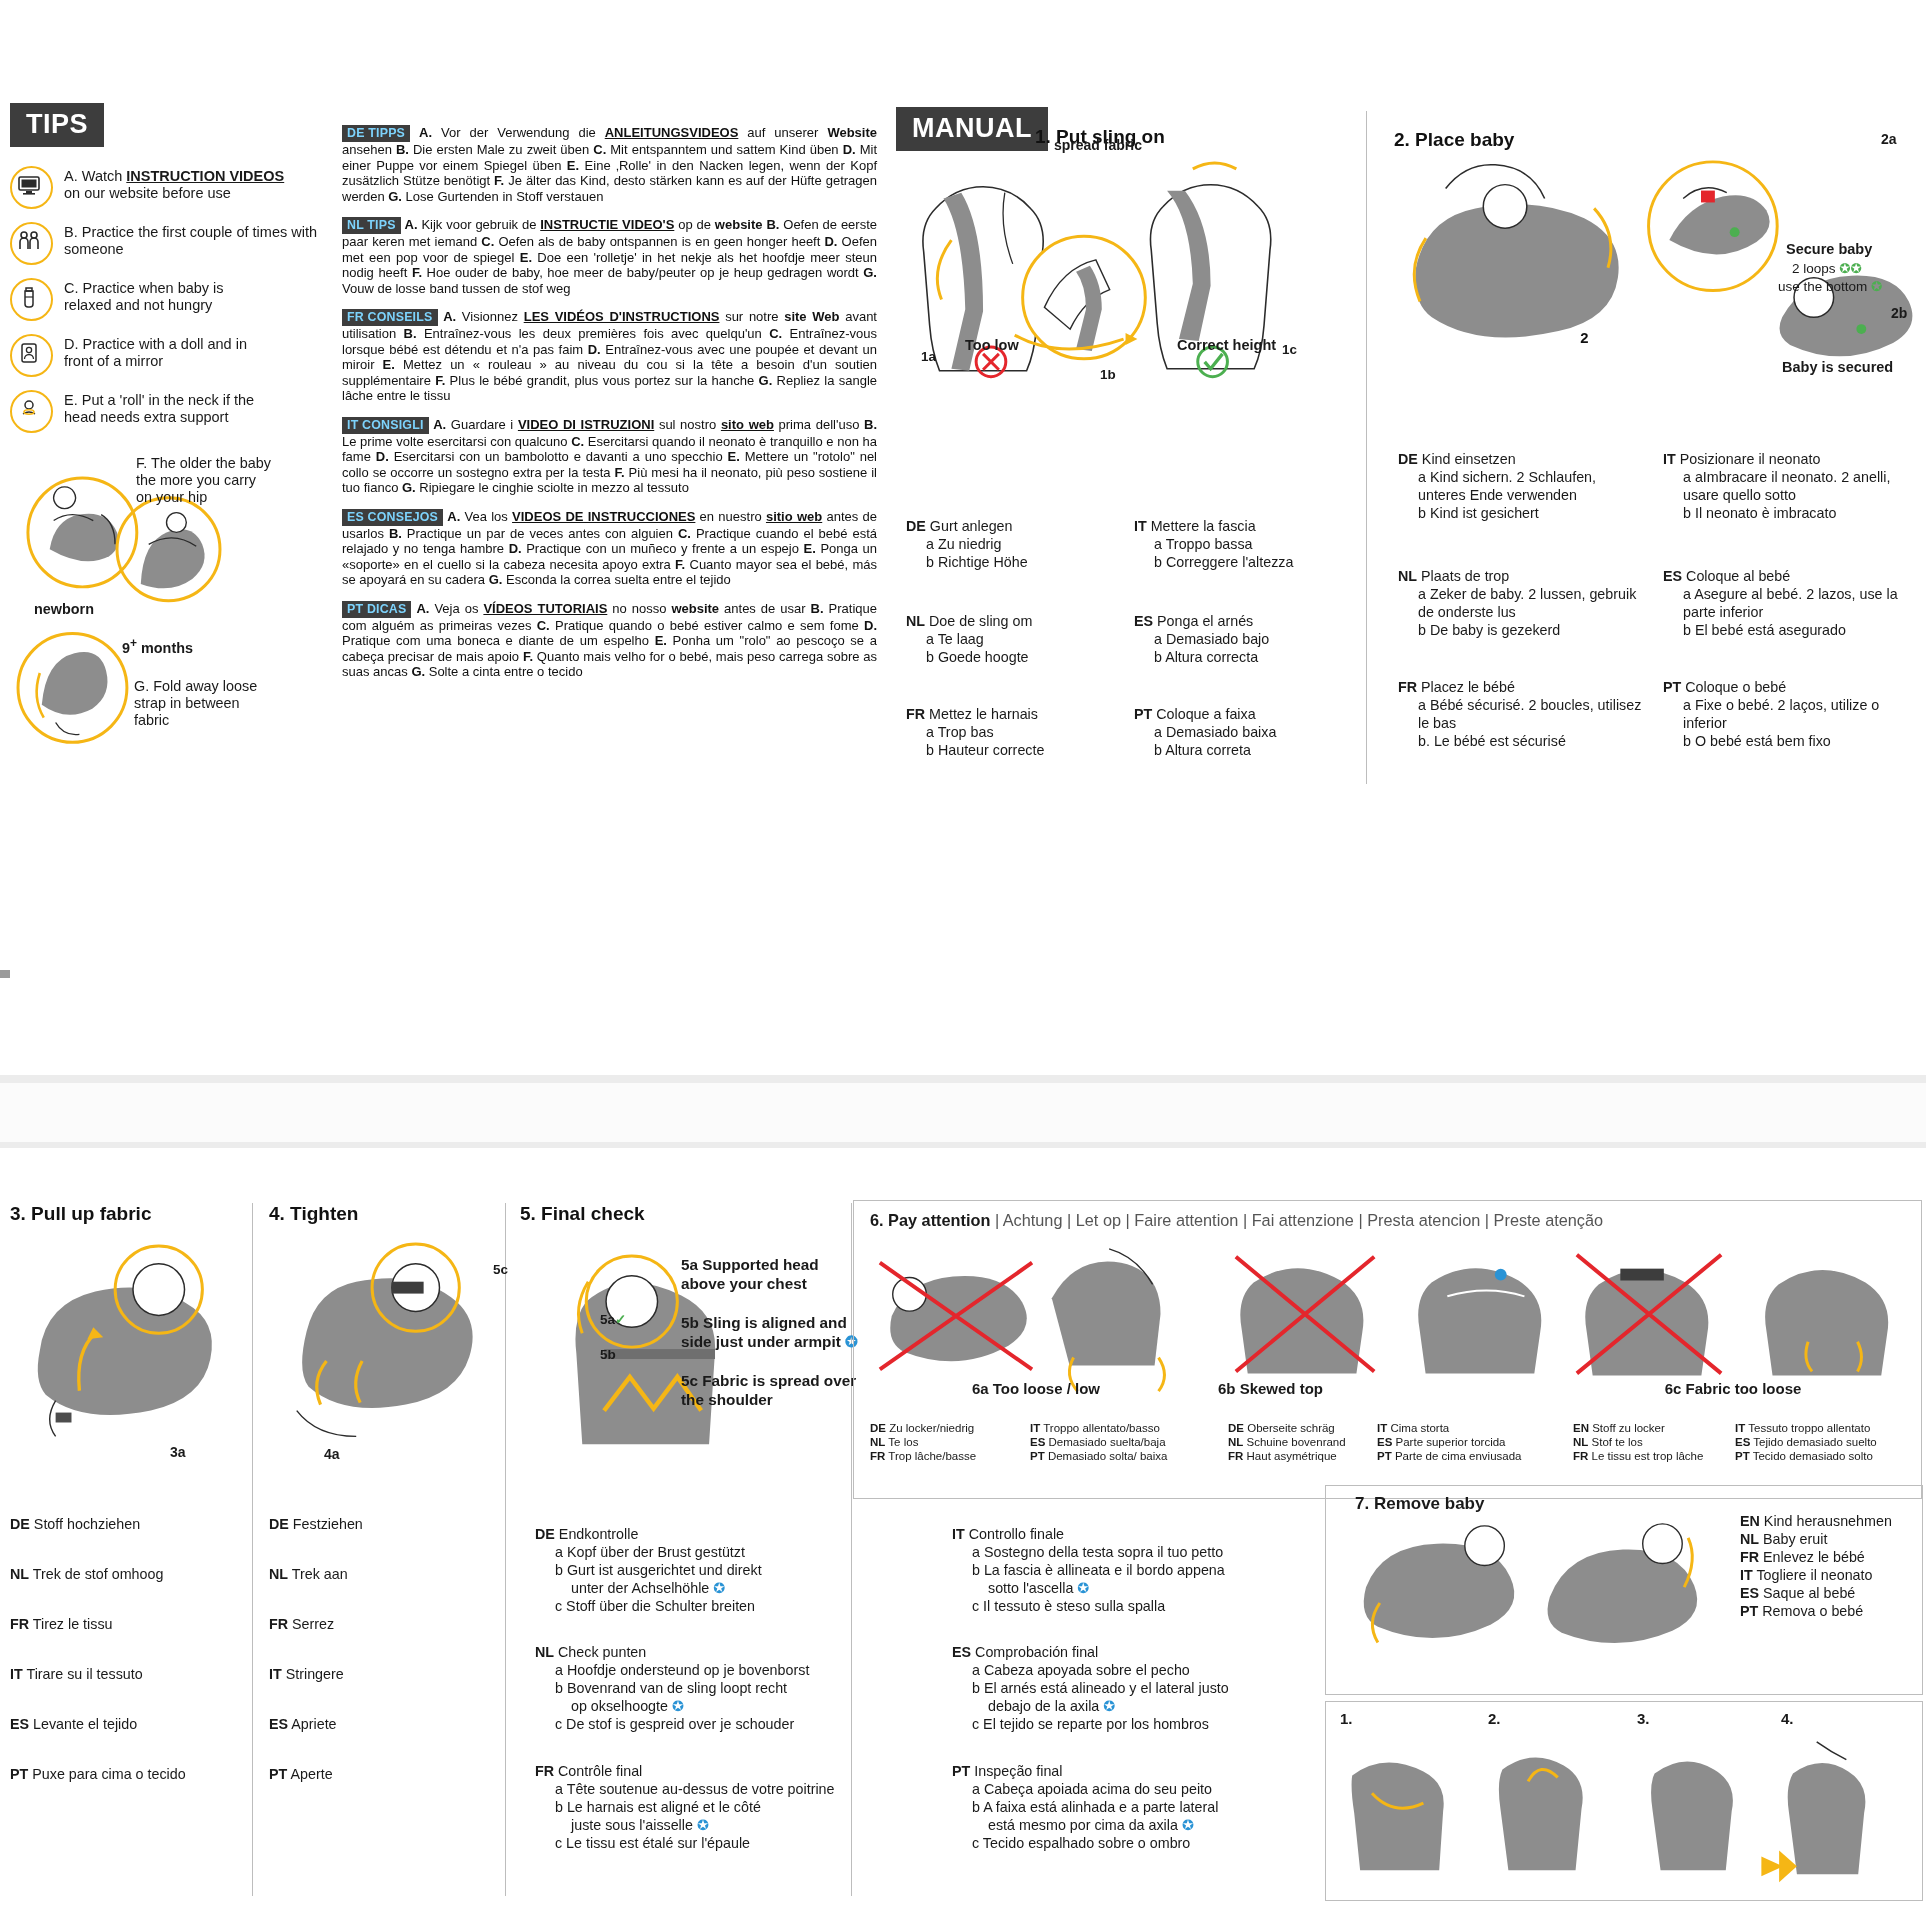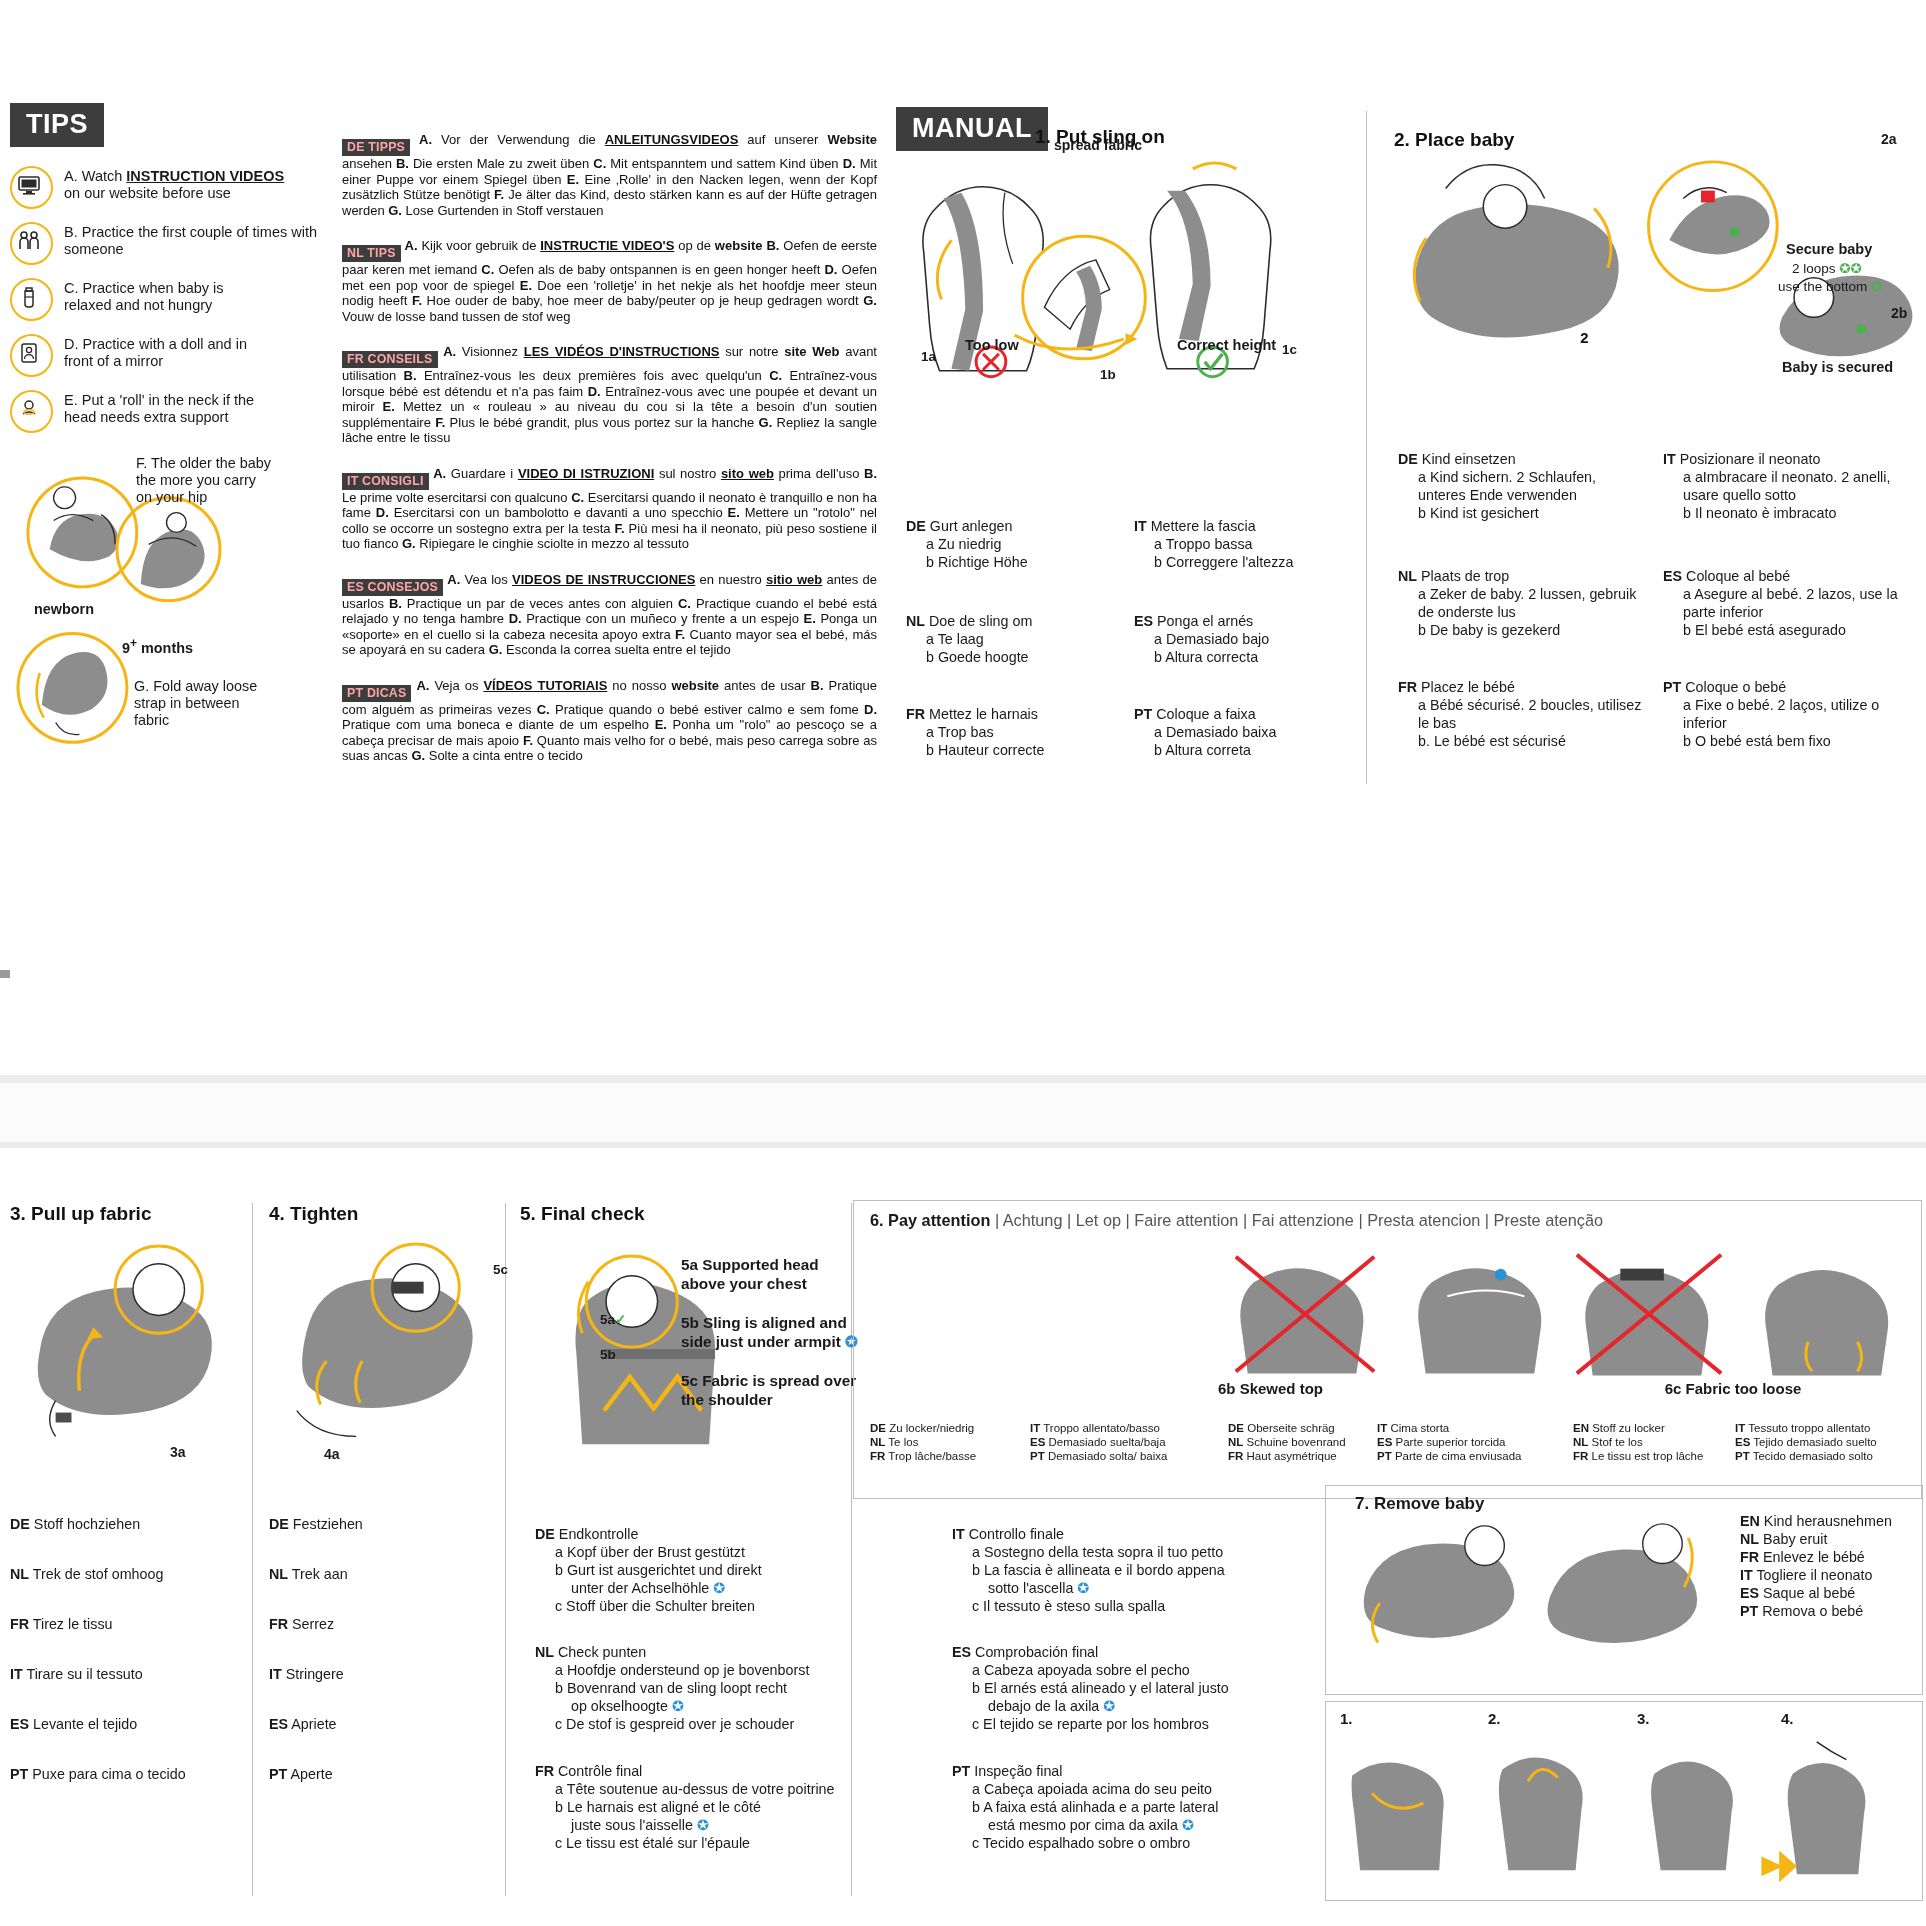--- a/index.html
+++ b/index.html
@@ -2,21 +2,21 @@
 <html><head>
 <meta charset="utf-8">
 <style>
   html,body{margin:0;padding:0;background:#ffffff;}
   body{width:1927px;height:1927px;position:relative;font-family:"Liberation Sans",sans-serif;color:#1a1a1a;overflow:hidden;}
   .page{position:absolute;inset:0;}
   
   .blk{position:absolute;}
   .sec-title{font-size:19px;font-weight:bold;color:#111;}
   .hdr-black{background:#3d3d3d;color:#fff;font-weight:bold;display:inline-block;padding:6px 16px 7px 16px;font-size:27px;letter-spacing:0.5px;}
-  .lang-tag{background:#3d3d3d;color:#fca5a5;font-weight:bold;font-size:12.4px;padding:1px 5px;display:inline-block;vertical-align:middle;letter-spacing:0.2px;margin-top:14px;}
+  .lang-tag{background:#3d3d3d;color:#7dd3fc;font-weight:bold;font-size:12.4px;padding:1px 5px;display:inline-block;vertical-align:middle;letter-spacing:0.2px;}
   .para{font-size:13px;line-height:15.4px;text-align:justify;color:#111;}
   .para b{font-weight:bold;}
   .para u{text-decoration:underline;}
   .hr-th{position:absolute;background:#c9c9c9;}
   .vr{position:absolute;background:#bdbdbd;width:1px;}
   .grey-band{position:absolute;background:#ececec;}
   
   .tip-row{display:flex;align-items:flex-start;margin-bottom:13px;}
   .tip-ico{width:39px;height:39px;border-radius:50%;border:2.5px solid #f5b615;flex:0 0 39px;margin-right:11px;position:relative;background:#fff;}
   .tip-txt{font-size:14.5px;line-height:17.3px;padding-top:2px;}
@@ -412,20 +412,32 @@
       <span class="sub">b A faixa está alinhada e a parte lateral</span>
       <span class="sub" style="padding-left:36px;">está mesmo por cima da axila <span style="color:#2a93d5;">✪</span></span>
       <span class="sub">c Tecido espalhado sobre o ombro</span></div>
   </div>
 
   <div class="blk" style="left:853px;top:1200px;width:1067px;height:297px;border:1px solid #bdbdbd;">
     <div style="position:absolute;left:16px;top:10px;font-size:16.3px;">
       <b>6. Pay attention</b> <span style="color:#555;">| Achtung | Let op | Faire attention | Fai attenzione | Presta atencion | Preste atenção</span>
     </div>
 
+    <div style="position:absolute;left:8px;top:38px;width:348px;height:168px;">
+      <svg width="348" height="168" viewBox="0 0 352 170">
+        <path d="M30 78 q16 -36 62 -40 q52 -4 70 26 q14 26 -14 44 q-50 28 -106 6 q-18 -10 -12 -36z" fill="#8d8d8d"></path>
+        <circle cx="48" cy="56" r="17" fill="#ffffff" stroke="#2b2b2b" stroke-width="1.4"></circle>
+        <path d="M18 24 L172 132 M172 24 L18 132" stroke="#e4262c" stroke-width="4"></path>
+        <path d="M192 60 q24 -44 70 -36 q40 8 40 52 l-6 52 l-86 0 z" fill="#8d8d8d"></path>
+        <path d="M250 10 q28 8 44 36" fill="none" stroke="#2b2b2b" stroke-width="1.4"></path>
+        <path d="M214 120 q-10 18 4 34" fill="none" stroke="#f5b615" stroke-width="3"></path>
+        <path d="M300 120 q12 18 0 34" fill="none" stroke="#f5b615" stroke-width="3"></path>
+      </svg>
+      <div style="position:absolute;left:0;top:141px;width:348px;text-align:center;font-size:15px;font-weight:bold;">6a Too loose / low</div>
+    </div>
 
     <div style="position:absolute;left:364px;top:38px;width:348px;height:168px;">
       <svg width="348" height="168" viewBox="0 0 352 170">
         <path d="M36 44 q42 -28 88 -2 q28 18 22 52 l-6 42 l-110 0 l-6 -44 q-6 -32 12 -48z" fill="#8d8d8d"></path>
         <path d="M18 18 L158 134 M158 18 L18 134" stroke="#e4262c" stroke-width="4"></path>
         <path d="M216 44 q42 -28 88 -2 q28 18 22 52 l-6 42 l-110 0 l-6 -44 q-6 -32 12 -48z" fill="#8d8d8d"></path>
         <circle cx="286" cy="36" r="6" fill="#2a93d5"></circle>
         <path d="M232 58 q40 -12 78 0" fill="none" stroke="#ffffff" stroke-width="2"></path>
       </svg>
       <div style="position:absolute;left:0;top:141px;width:348px;text-align:left;font-size:15px;font-weight:bold;">6b Skewed top</div>

